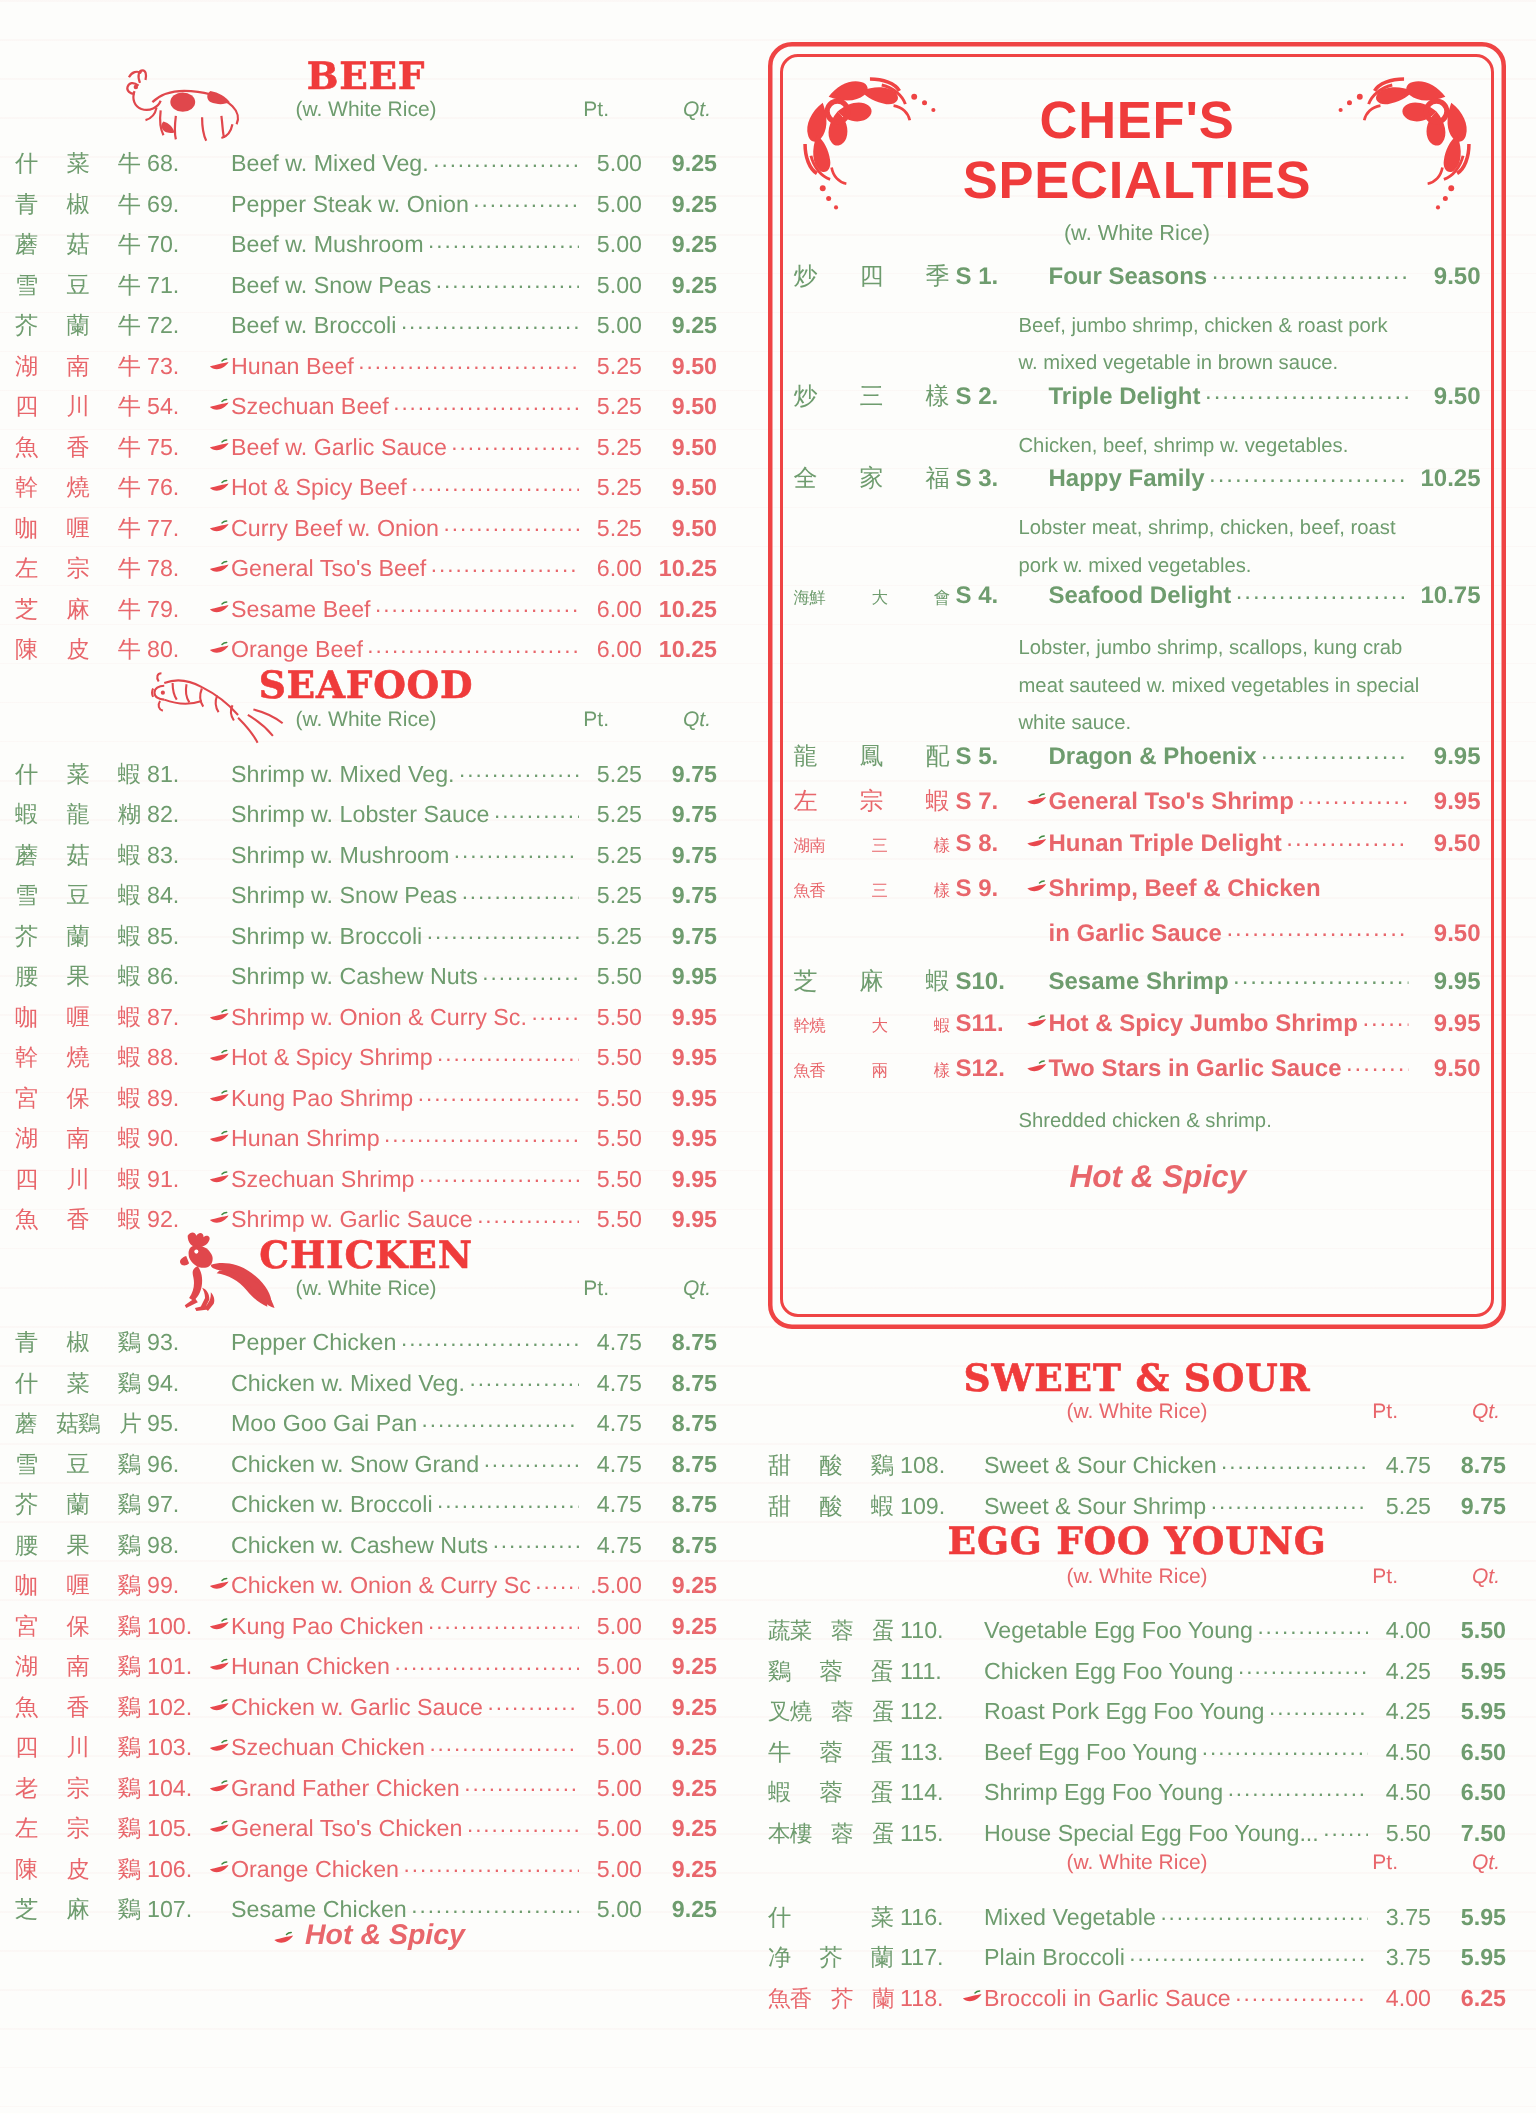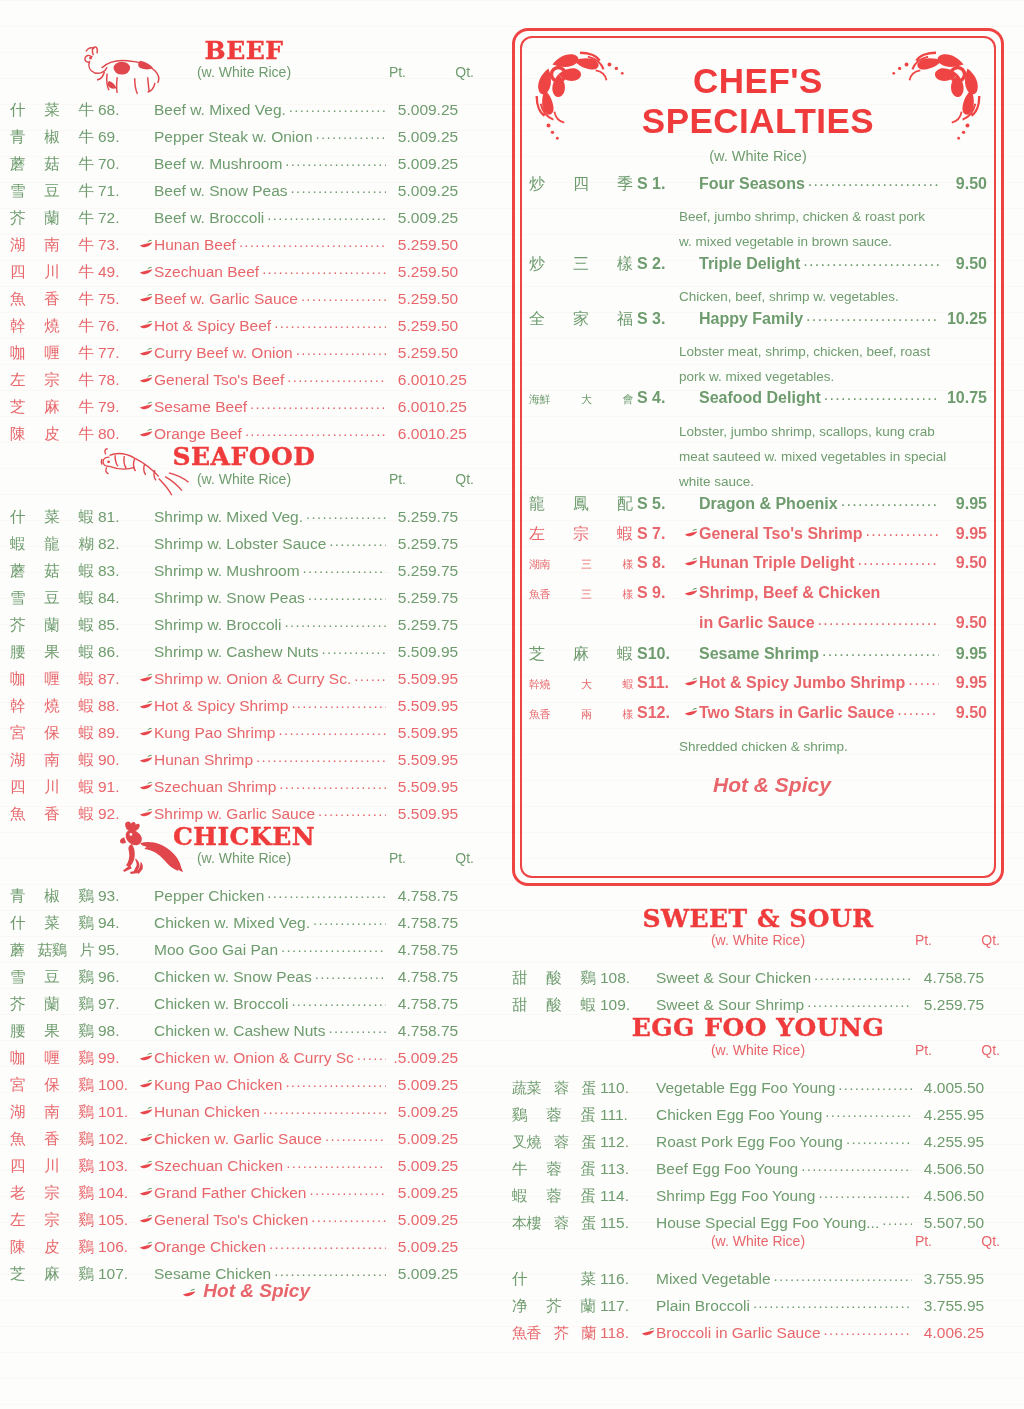--- a/index.html
+++ b/index.html
@@ -69,21 +69,21 @@
   }
   .sec-sub.red { color: #e8666b; }
   .pt-lab, .qt-lab {
     position: absolute;
     top: 0;
     font-size: 14px;
     color: #6e9c6e;
     line-height: 17px;
   }
   .pt-lab { right: 72px; }
-  .qt-lab { right: 4px; }
+  .qt-lab { right: 4px; font-style: italic; }
   .pt-lab.red, .qt-lab.red { color: #e8666b; }
 
   
   .item {
     display: flex;
     align-items: baseline;
     height: 27px;
     font-size: 15.5px;
     color: #6e9c6e;
     white-space: nowrap;
@@ -131,21 +131,22 @@
     font-size: 15px;
     letter-spacing: 1.3px;
     color: inherit;
   }
   .p1 {
     flex: 0 0 42px;
     text-align: right;
   }
   .p2 {
     flex: 0 0 50px;
-    text-align: left;
+    text-align: right;
+    font-weight: bold;
   }
 
   
   .hot-legend {
     text-align: center;
     color: #e8666b;
     font-weight: bold;
     font-style: italic;
     font-size: 19px;
     margin-top: 6px;
@@ -391,21 +392,21 @@
           <div class="dots">................................................................................................................................................................</div>
           <div class="p1">5.25</div>
           <div class="p2">9.50</div>
         </div>
         <div class="item hot">
           <div class="cn">
             <span>四</span>
             <span>川</span>
             <span>牛</span>
           </div>
-          <div class="num">49.</div>
+          <div class="num">54.</div>
           <div class="chili"><svg viewBox="0 0 24 16" width="15" height="11">
               <path d="M3 11c3 3 9 4 14 1 3-2 5-4 6-6-3 1-6 1-9 2-4 1-8 2-11 3z" fill="#e8484d"></path>
               <path d="M21 3c-2 0-4 1-5 2" stroke="#3f8a3f" stroke-width="1.6" fill="none" stroke-linecap="round"></path>
             </svg></div>
           <div class="name">Szechuan Beef</div>
           <div class="dots">................................................................................................................................................................</div>
           <div class="p1">5.25</div>
           <div class="p2">9.50</div>
         </div>
         <div class="item hot">
@@ -796,21 +797,21 @@
           <div class="cn">
             <span>雪</span>
             <span>豆</span>
             <span>鷄</span>
           </div>
           <div class="num">96.</div>
           <div class="chili empty"><svg viewBox="0 0 24 16" width="15" height="11">
               <path d="M3 11c3 3 9 4 14 1 3-2 5-4 6-6-3 1-6 1-9 2-4 1-8 2-11 3z" fill="#e8484d"></path>
               <path d="M21 3c-2 0-4 1-5 2" stroke="#3f8a3f" stroke-width="1.6" fill="none" stroke-linecap="round"></path>
             </svg></div>
-          <div class="name">Chicken w. Snow Peas</div>
+          <div class="name">Chicken w. Snow Grand</div>
           <div class="dots">................................................................................................................................................................</div>
           <div class="p1">4.75</div>
           <div class="p2">8.75</div>
         </div>
         <div class="item">
           <div class="cn">
             <span>芥</span>
             <span>蘭</span>
             <span>鷄</span>
           </div>

